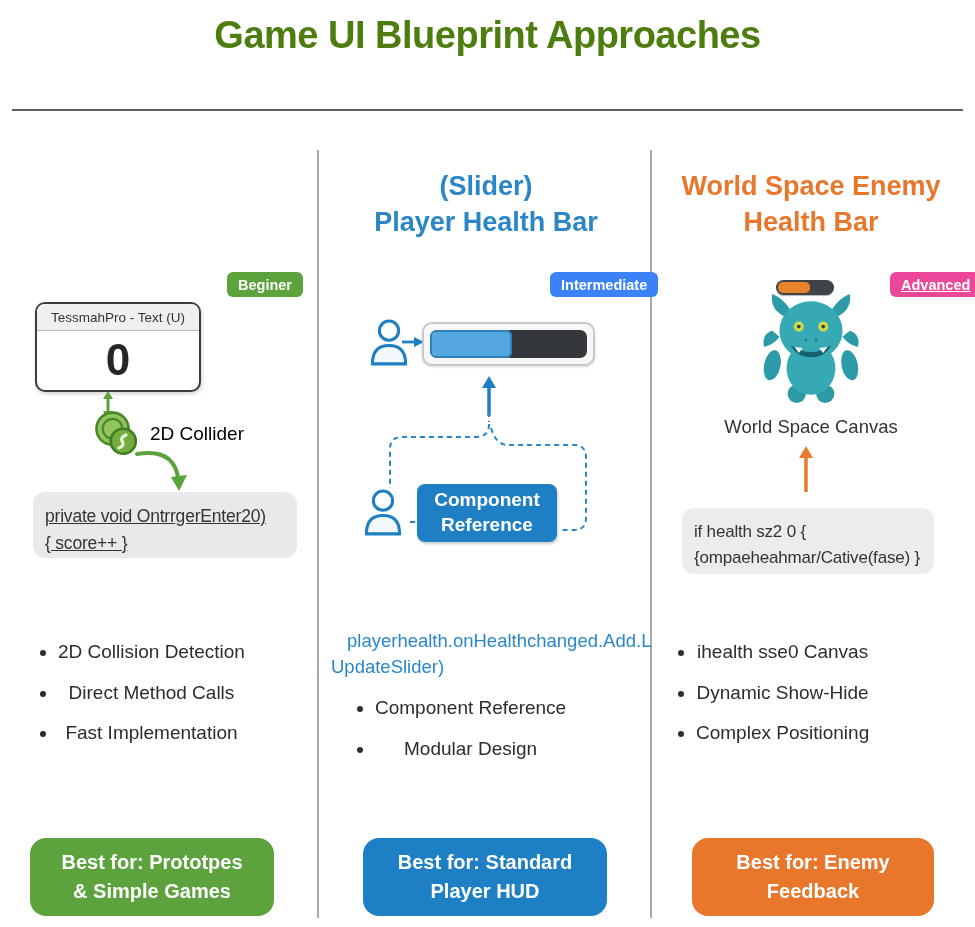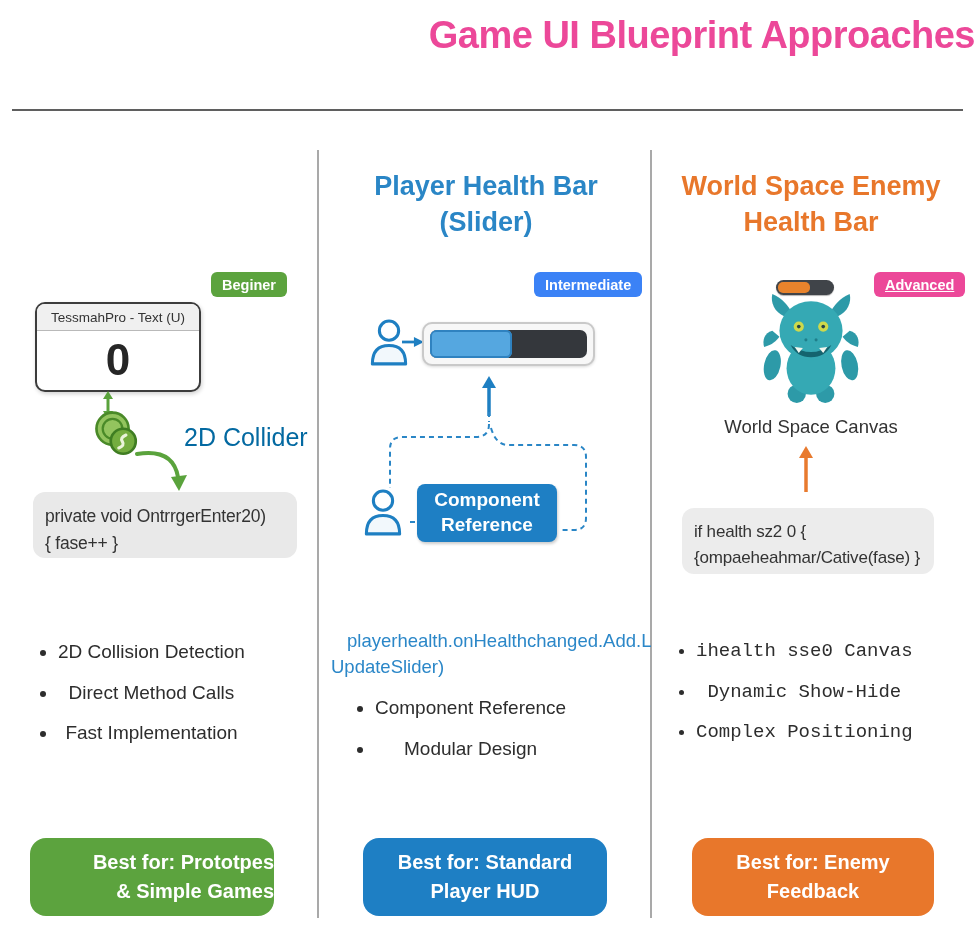--- a/index.html
+++ b/index.html
@@ -4,81 +4,81 @@
 <style>
   html,body{margin:0;padding:0;background:#ffffff;}
   #canvas{
     position:relative;width:975px;height:927px;background:#ffffff;overflow:hidden;
     font-family:"Liberation Sans", sans-serif;color:#2f2f2f;
   }
   .abs{position:absolute;}
 
   
   .page-title{
-    position:absolute;top:14px;left:0;width:975px;text-align:right;
-    font-size:38px;font-weight:bold;color:#ec4899;letter-spacing:-0.5px;margin:0;
+    position:absolute;top:14px;left:0;width:975px;text-align:center;
+    font-size:38px;font-weight:bold;color:#4d7c0f;letter-spacing:-0.5px;margin:0;
   }
   .title-rule{position:absolute;top:109px;left:12px;width:951px;height:0;
     border:none;border-top:2px solid #5f5f5f;margin:0;}
   .col-divider{position:absolute;top:150px;height:768px;width:2px;background:#a9a9a9;}
   .col-divider.d1{left:317px;}
   .col-divider.d2{left:650px;}
 
   
   .col-heading{position:absolute;margin:0;font-size:27px;font-weight:bold;line-height:1.35;}
   .col-heading span{display:block;}
   #c1-title{left:28px;top:168px;width:280px;color:#76b143;text-align:left;}
   #c2-title{left:332px;top:168px;width:308px;color:#2a86c6;text-align:center;}
   #c3-title{left:658px;top:168px;width:306px;color:#e8772b;text-align:center;}
 
   
   .badge{
     position:absolute;top:272px;height:25px;display:flex;align-items:center;justify-content:center;
-    border-radius:6px;color:#fff;font-size:14.5px;font-weight:bold;padding:0 11px;box-sizing:border-box;
+    border-radius:6px;color:#fff;font-size:14.5px;font-weight:bold;padding:0 11px;box-sizing:border-box;margin-left:16px;
   }
   #c1-badge{left:211px;background:#5ca33e;}
   #c2-badge{left:534px;background:#3b82f6;}
   #c3-badge{left:874px;background:#ec4899;text-decoration:underline;}
 
   
   .score-card{
     position:absolute;left:35px;top:302px;width:162px;height:86px;background:#fff;
     border:2px solid #3c3c3c;border-radius:10px;box-shadow:1px 2px 4px rgba(0,0,0,.18);overflow:hidden;
   }
   .score-card-header{
     height:26px;background:#f0f0f0;border-bottom:1px solid #b9b9b9;
     display:flex;align-items:center;justify-content:center;font-size:13.5px;color:#333;
   }
   .score-card-value{
     height:58px;display:flex;align-items:center;justify-content:center;
     font-size:44px;font-weight:bold;color:#262626;
   }
-  #c1-collider-label{left:150px;top:423px;font-size:25px;color:#0369a1;margin-left:34px;}
+  #c1-collider-label{left:150px;top:423px;font-size:19px;color:#000000;}
   .code-box{
     position:absolute;background:#e9e9e9;border-radius:12px;color:#333;
     font-size:17.5px;line-height:1.55;letter-spacing:-0.2px;padding:11px 12px;box-sizing:border-box;
   }
   .code-box div{white-space:nowrap;}
-  #c1-code{left:33px;top:492px;width:264px;height:66px;}
+  #c1-code{left:33px;top:492px;width:264px;height:66px;text-decoration:underline;}
   #c3-code{left:682px;top:508px;width:252px;height:66px;background:#ececec;font-size:17px;}
 
   
   .bullets{position:absolute;margin:0;padding:0 0 0 20px;font-size:19px;color:#2d2d2d;}
   .bullets li{margin:15px 0 8px 0;line-height:1.35;text-align:center;}
   #c1-bullets{left:38px;top:624px;}
   #c2-bullets{left:355px;top:680px;}
-  #c3-bullets{left:676px;top:624px;font-family:Liberation Mono, monospace;}
+  #c3-bullets{left:676px;top:624px;}
 
   
   .footer-pill{
     position:absolute;top:838px;height:78px;border-radius:16px;display:flex;flex-direction:column;
     align-items:center;justify-content:center;color:#fff;font-size:20px;font-weight:bold;line-height:1.45;
     text-align:center;
   }
-  #c1-footer{left:30px;width:244px;background:#5ca33e;align-items:flex-end;}
+  #c1-footer{left:30px;width:244px;background:#5ca33e;}
   #c2-footer{left:363px;width:244px;background:#1e7fc4;}
   #c3-footer{left:692px;width:242px;background:#e8772b;}
 
   
   .slider-outer{
     position:absolute;left:422px;top:322px;width:173px;height:44px;background:#f7f7f7;
     border:2px solid #c9c9c9;border-radius:10px;box-shadow:0 1px 3px rgba(0,0,0,.15);box-sizing:border-box;
   }
   .slider-track{
     position:absolute;left:6px;right:6px;top:6px;bottom:6px;background:#34373c;border-radius:7px;overflow:hidden;
@@ -139,37 +139,37 @@
 
   <div class="abs" id="c1-collider-label">2D Collider</div>
 
   <svg class="abs" style="left:133px;top:447px;" width="58" height="46" viewBox="0 0 58 46">
     <path d="M4 7 Q40 1 45 30" fill="none" stroke="#5aa33c" stroke-width="4" stroke-linecap="round"></path>
     <path d="M46 44 L38 30 L54 28 Z" fill="#5aa33c"></path>
   </svg>
 
   <div class="code-box" id="c1-code">
     <div>private void OntrrgerEnter20)</div>
-    <div>{ fase++ }</div>
+    <div>{ score++ }</div>
   </div>
 
   <ul class="bullets" id="c1-bullets">
     <li>2D Collision Detection</li>
     <li>Direct Method Calls</li>
     <li>Fast Implementation</li>
   </ul>
 
   <div class="footer-pill" id="c1-footer">
     <span>Best for: Prototpes</span>
     <span>&amp; Simple Games</span>
   </div>
 
   <h2 class="col-heading" id="c2-title">
+    <span>(Slider)</span>
     <span>Player Health Bar</span>
-    <span>(Slider)</span>
   </h2>
 
   <div class="badge" id="c2-badge">Intermediate</div>
 
   <svg class="abs" style="left:368px;top:318px;" width="42" height="48" viewBox="0 0 48 54">
     <circle cx="24" cy="14" r="11" fill="#ffffff" stroke="#1e7fc2" stroke-width="3.5"></circle>
     <path d="M5 52 Q5 31 24 31 Q43 31 43 52 Z" fill="#f2f8fc" stroke="#1e7fc2" stroke-width="3.5" stroke-linejoin="round"></path>
   </svg>
 
   <svg class="abs" style="left:402px;top:335px;" width="22" height="14" viewBox="0 0 24 14">

